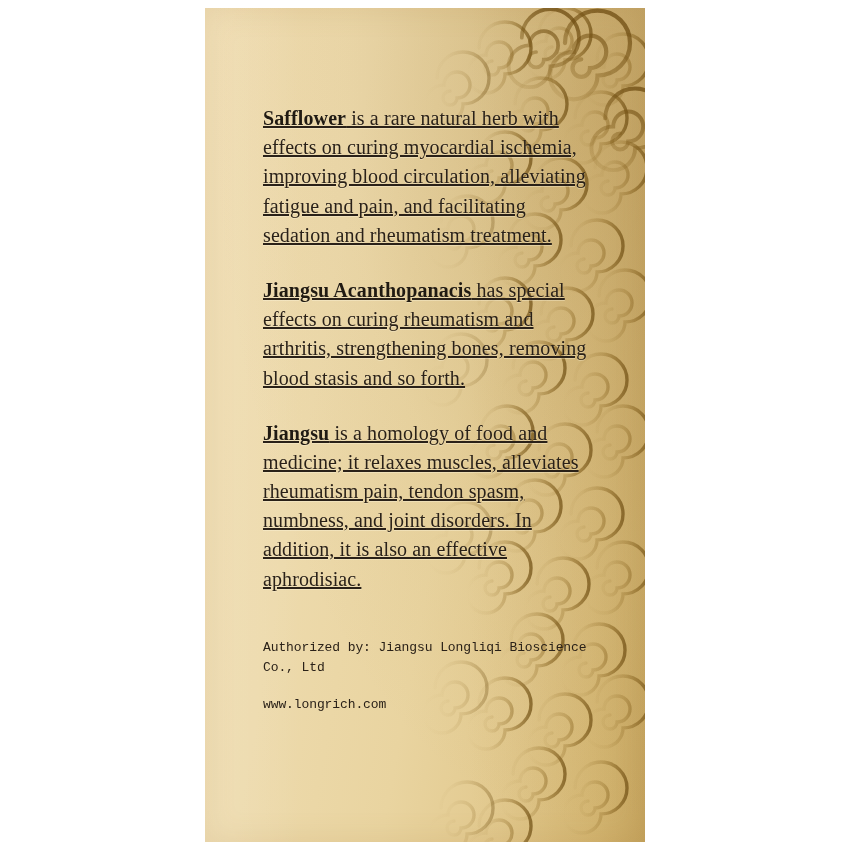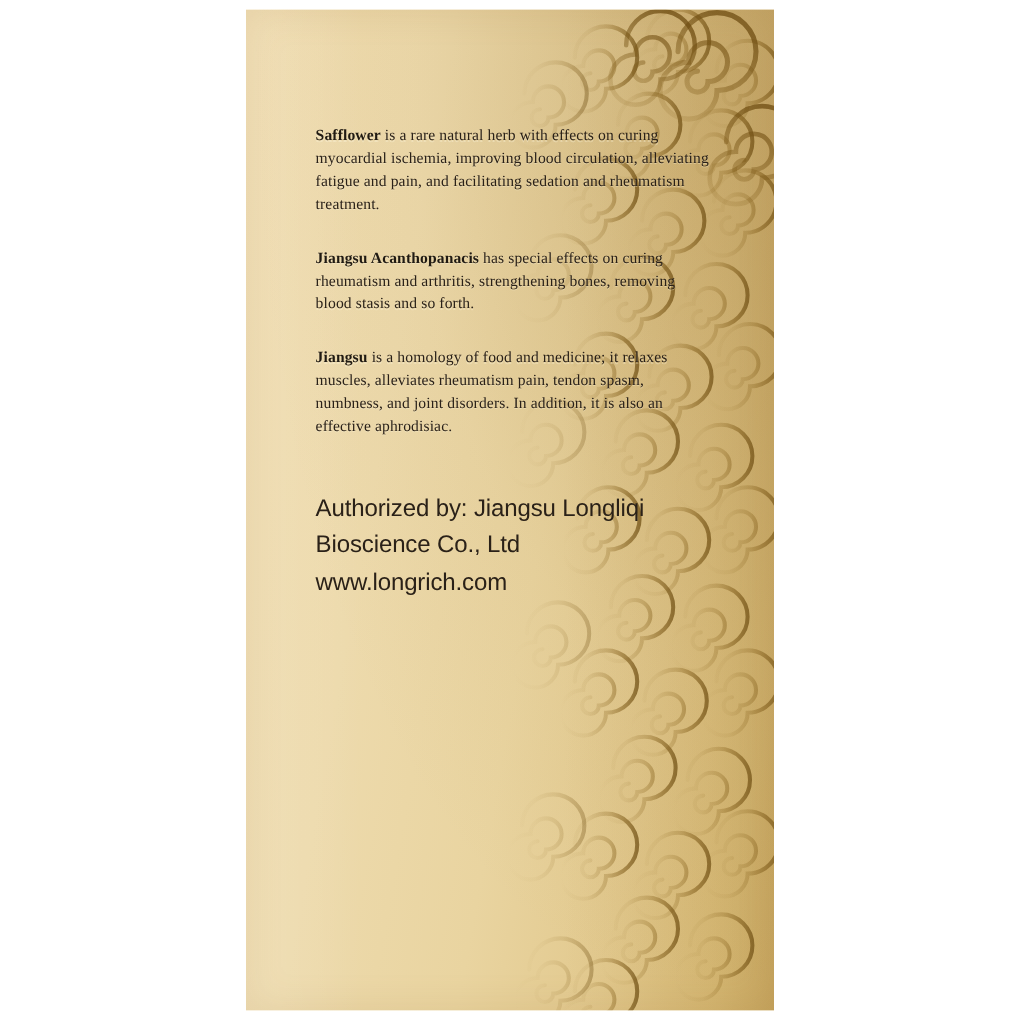--- a/index.html
+++ b/index.html
@@ -57,46 +57,47 @@
 
   #content {
     position: relative;
     z-index: 5;
     padding: 96px 52px 0 58px;
   }
 
   .para {
     margin: 0 0 26px 0;
     font-family: "Liberation Serif", serif;
-    font-size: 13px;
+    font-size: 20px;
     line-height: 1.46;
     color: #2a2118;
     letter-spacing: 0.1px;
     text-shadow: 0 1px 0 rgba(255,248,225,0.35);
+    text-decoration: underline;
   }
   .para .lead {
     font-weight: bold;
     color: #201a12;
   }
 
   #address-block {
     margin-top: 44px;
-    font-family: Liberation Sans, sans-serif;
-    font-size: 20px;
+    font-family: Liberation Mono, monospace;
+    font-size: 13px;
     line-height: 1.52;
     color: #2a2118;
     letter-spacing: -0.1px;
   }
   #address-block .line {
     display: block;
     white-space: pre-wrap;
   }
   #address-block .site {
     display: block;
-    margin-top: 2px;
+    margin-top: 18px;
   }
 </style>
 </head>
 <body>
 
 <div id="stage">
 
   <div id="label-panel">
 
     <div id="swirl-pattern">

